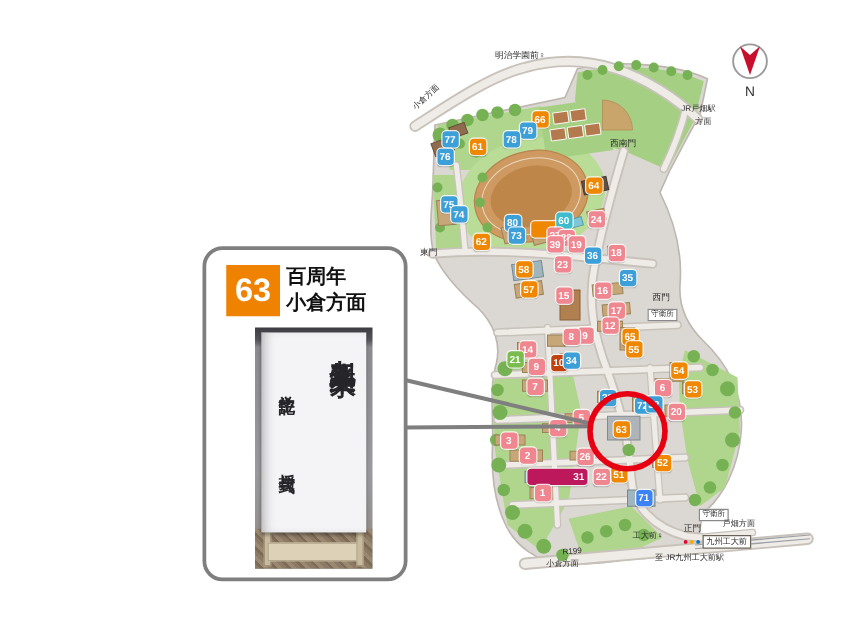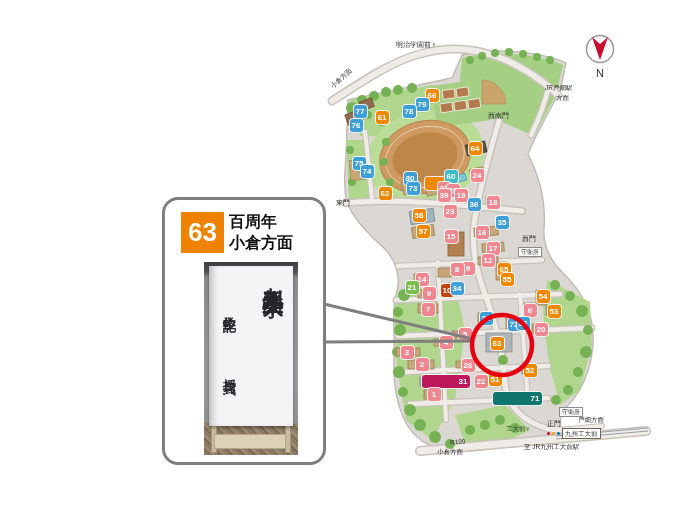--- a/index.html
+++ b/index.html
@@ -255,21 +255,21 @@
       <div class="marker" style="left: 446px; top: 342px; background: rgb(240, 134, 143);">4</div>
       <div class="marker" style="left: 497px; top: 343px; background: rgb(239, 135, 0);">63</div>
       <div class="marker" style="left: 407px; top: 352px; background: rgb(240, 134, 143);">3</div>
       <div class="marker" style="left: 422px; top: 364px; background: rgb(240, 134, 143);">2</div>
       <div class="marker" style="left: 468px; top: 365px; background: rgb(240, 134, 143);">26</div>
       <div class="marker" style="left: 530px; top: 370px; background: rgb(239, 135, 0);">52</div>
       <div class="marker" style="left: 495px; top: 379px; background: rgb(239, 135, 0);">51</div>
       <div class="marker" style="left: 428px; top: 381px; background: #be185d; padding-left: 35px;">31</div>
       <div class="marker" style="left: 481px; top: 381px; background: rgb(240, 134, 143);">22</div>
       <div class="marker" style="left: 434px; top: 394px; background: rgb(240, 134, 143);">1</div>
-      <div class="marker" style="left: 499px; top: 398px; background: #0f766e; padding-left: 36px;">71</div>
+      <div class="marker" style="left: 515px; top: 398px; background: #3b82f6;">71</div>
     </div>
 
   <div id="label-layer">
     <div class="mlabel" style="left:396px;top:41px">明治学園前♀</div>
     <div class="mlabel sm rot-kokura" style="left:329px;top:84px">小倉方面</div>
     <div class="mlabel sm" style="left:545px;top:84px">JR戸畑駅</div>
     <div class="mlabel sm" style="left:556px;top:94px">方面</div>
     <div class="mlabel" style="left:488px;top:112px">西南門</div>
     <div class="mlabel" style="left:336px;top:199px">東門</div>
     <div class="mlabel" style="left:522px;top:235px">西門</div>

